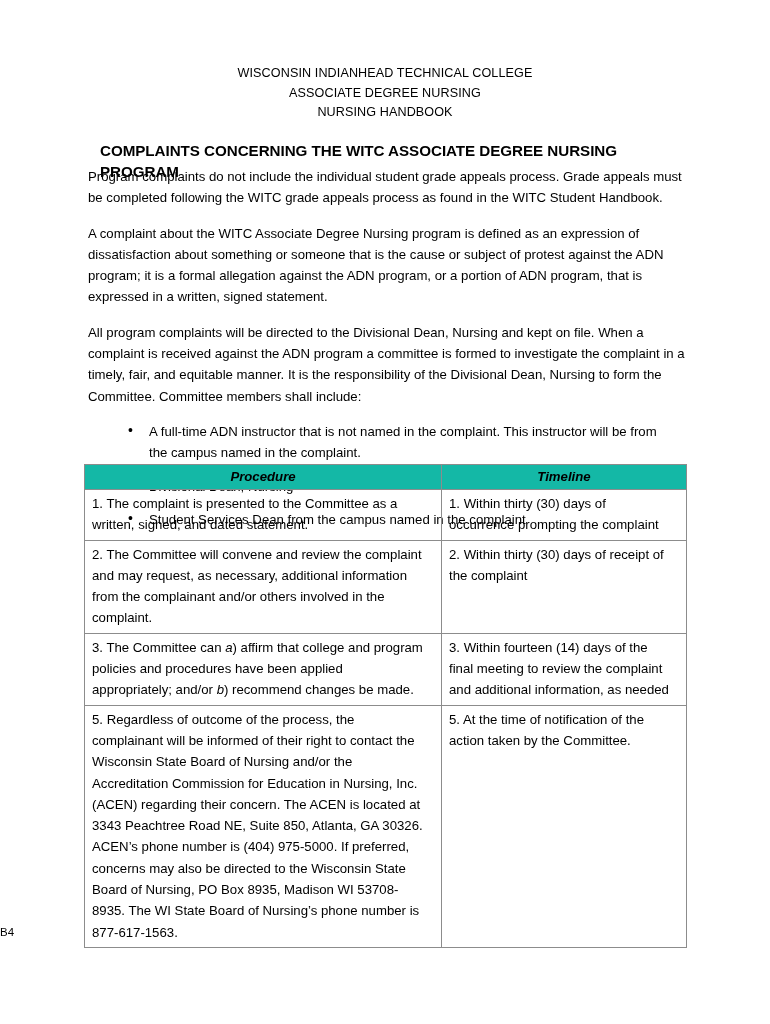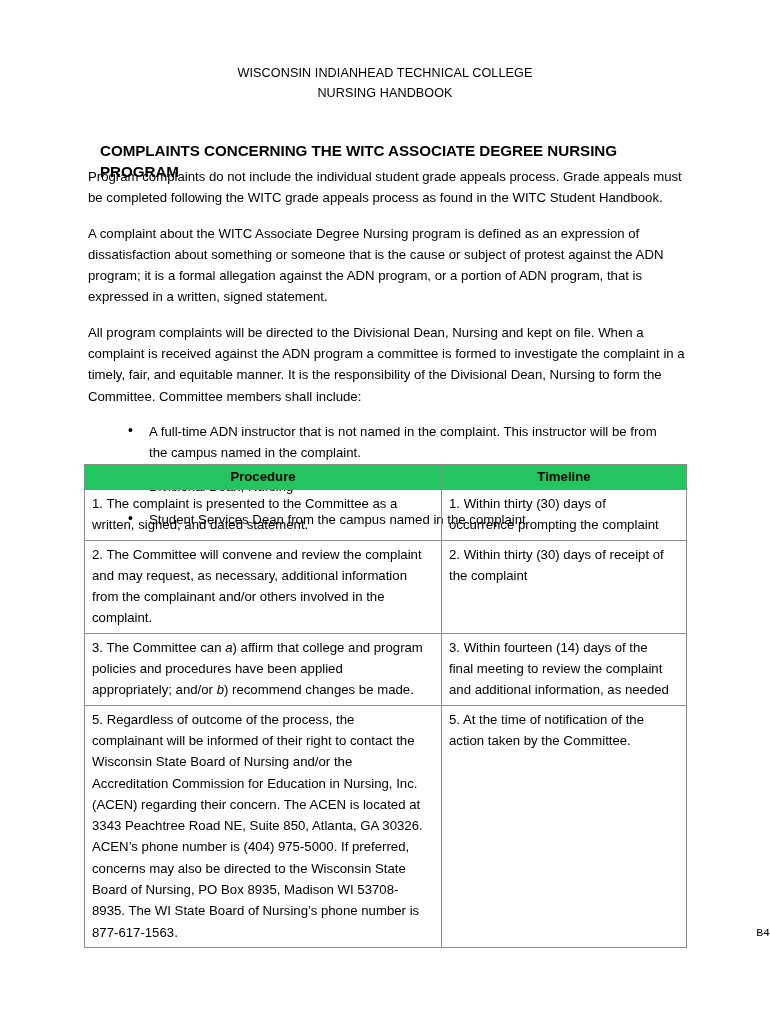--- a/index.html
+++ b/index.html
@@ -100,47 +100,48 @@
 
   .proc-table th,
   .proc-table td {
     border: 1px solid #8c8c8c;
     vertical-align: top;
     padding: 3px 16px 4px 7px;
     line-height: 21.3px;
     font-weight: normal;
   }
   .proc-table thead th {
-    background: #22c55e;
+    background: #14b8a6;
     text-align: center;
     font-weight: bold;
     padding: 2px 6px 3px 6px;
     line-height: 19px;
+    font-style: italic;
   }
   .proc-table em { font-style: italic; }
 
   
   .page-footer {
     position: absolute;
     left: 0;
     top: 925px;
     width: 770px;
-    text-align: right;
+    text-align: left;
     font-size: 11.5px;
     line-height: 15px;
-    font-family: Liberation Mono, monospace;
   }
 </style>
 </head>
 <body>
 
 <div class="page">
 
   <div class="doc-header">
     <div class="hline">WISCONSIN INDIANHEAD TECHNICAL COLLEGE</div>
+    <div class="hline">ASSOCIATE DEGREE NURSING</div>
     <div class="hline">NURSING HANDBOOK</div>
   </div>
 
   <h1 class="doc-title">COMPLAINTS CONCERNING THE WITC ASSOCIATE DEGREE NURSING PROGRAM</h1>
 
   <div class="body-col">
     <p class="para">Program complaints do not include the individual student grade appeals process.  Grade appeals must be completed following the WITC grade appeals process as found in the WITC Student Handbook.</p>
     <p class="para">A complaint about the WITC Associate Degree Nursing program is defined as an expression of dissatisfaction about something or someone that is the cause or subject of protest against the ADN program; it is a formal allegation against the ADN program, or a portion of ADN program, that is expressed in a written, signed statement.</p>
     <p class="para">All program complaints will be directed to the Divisional Dean, Nursing and kept on file.  When a complaint is received against the ADN program a committee is formed to investigate the complaint in a timely, fair, and equitable manner.  It is the responsibility of the Divisional Dean, Nursing to form the Committee.  Committee members shall include:</p>
 

